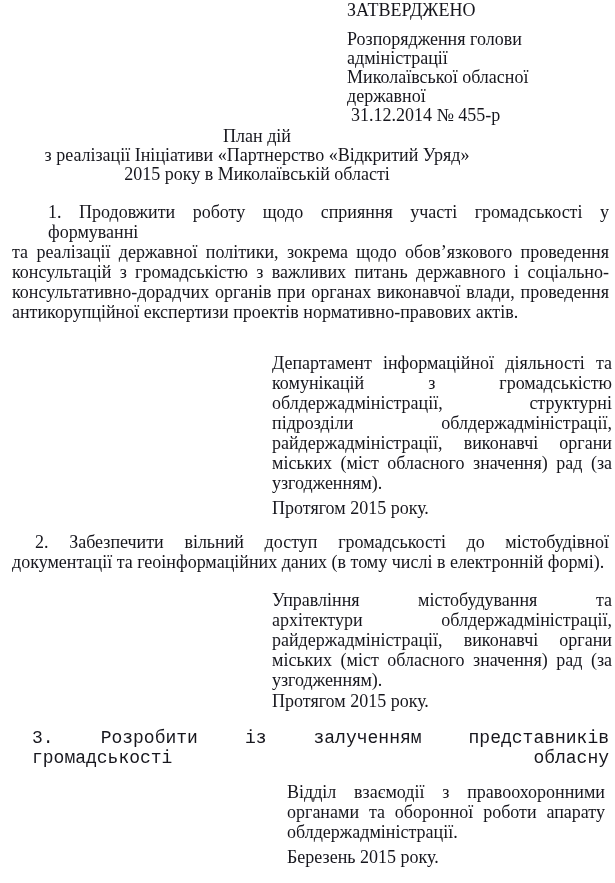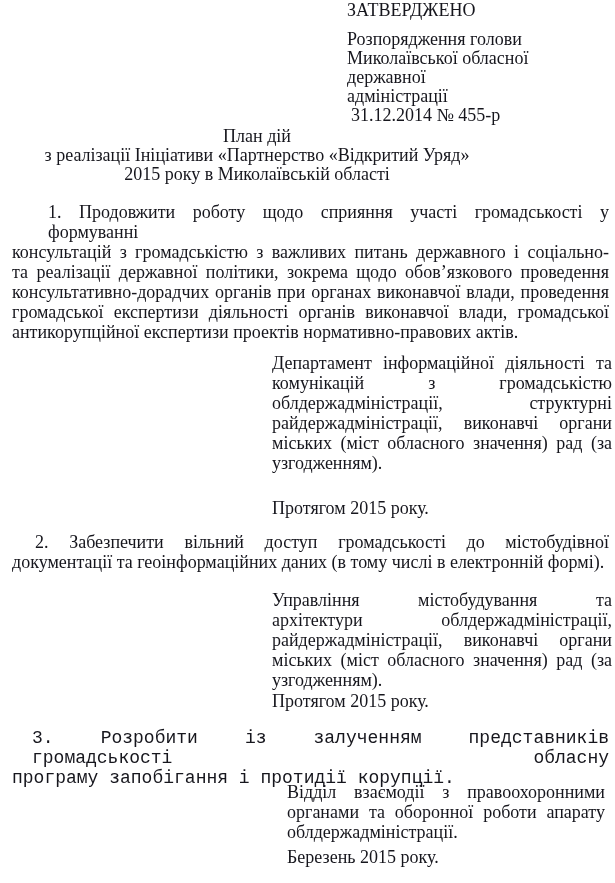--- a/index.html
+++ b/index.html
@@ -67,44 +67,44 @@
   .pos-t3 { top: 847px; }
 </style>
 </head>
 <body>
 
 <div class="page">
 
   <section class="approval">
     <div class="approval-label">ЗАТВЕРДЖЕНО</div>
     <div class="line">Розпорядження голови</div>
+    <div class="line">адміністрації</div>
     <div class="line">Миколаївської обласної державної</div>
-    <div class="line">адміністрації</div>
     <div class="line date-line">31.12.2014 № 455-р</div>
   </section>
 
   <section class="doc-title">
     <div class="line">План дій</div>
     <div class="line">з реалізації Ініціативи «Партнерство «Відкритий Уряд»</div>
     <div class="line">2015 року в Миколаївській області</div>
   </section>
 
   <section class="para pos-p1">
     <div class="jl ind36">1. Продовжити роботу щодо сприяння участі громадськості у формуванні</div>
+    <div class="jl">та реалізації державної політики, зокрема щодо обов’язкового проведення</div>
     <div class="jl">консультацій з громадськістю з важливих питань державного і соціально-</div>
-    <div class="jl">та реалізації державної політики, зокрема щодо обов’язкового проведення</div>
     <div class="jl">консультативно-дорадчих органів при органах виконавчої влади, проведення</div>
-    <div class="jl">громадської експертизи діяльності органів виконавчої влади, громадської</div>
     <div class="ll">антикорупційної експертизи проектів нормативно-правових актів.</div>
   </section>
 
   <section class="resp pos-r1">
     <div class="jl">Департамент інформаційної діяльності та</div>
     <div class="jl">комунікацій з громадськістю</div>
     <div class="jl">облдержадміністрації, структурні</div>
+    <div class="jl">підрозділи облдержадміністрації,</div>
     <div class="jl">райдержадміністрації, виконавчі органи</div>
     <div class="jl">міських (міст обласного значення) рад (за</div>
     <div class="ll">узгодженням).</div>
   </section>
 
   <div class="timing pos-t1">Протягом 2015 року.</div>
 
   <section class="para pos-p2">
     <div class="jl ind23">2. Забезпечити вільний доступ громадськості до містобудівної</div>
     <div class="ll">документації та геоінформаційних даних (в тому числі в електронній формі).</div>
@@ -115,21 +115,20 @@
     <div class="jl">архітектури облдержадміністрації,</div>
     <div class="jl">райдержадміністрації, виконавчі органи</div>
     <div class="jl">міських (міст обласного значення) рад (за</div>
     <div class="ll">узгодженням).</div>
   </section>
 
   <div class="timing pos-t2">Протягом 2015 року.</div>
 
   <section class="para pos-p3">
     <div class="jl ind20">3. Розробити із залученням представників громадськості обласну</div>
-    <div class="ll">програму запобігання і протидії корупції.</div>
   </section>
 
   <section class="resp resp3 pos-r3">
     <div class="jl">Відділ взаємодії з правоохоронними</div>
     <div class="jl">органами та оборонної роботи апарату</div>
     <div class="ll">облдержадміністрації.</div>
   </section>
 
   <div class="timing timing3 pos-t3">Березень 2015 року.</div>
 

